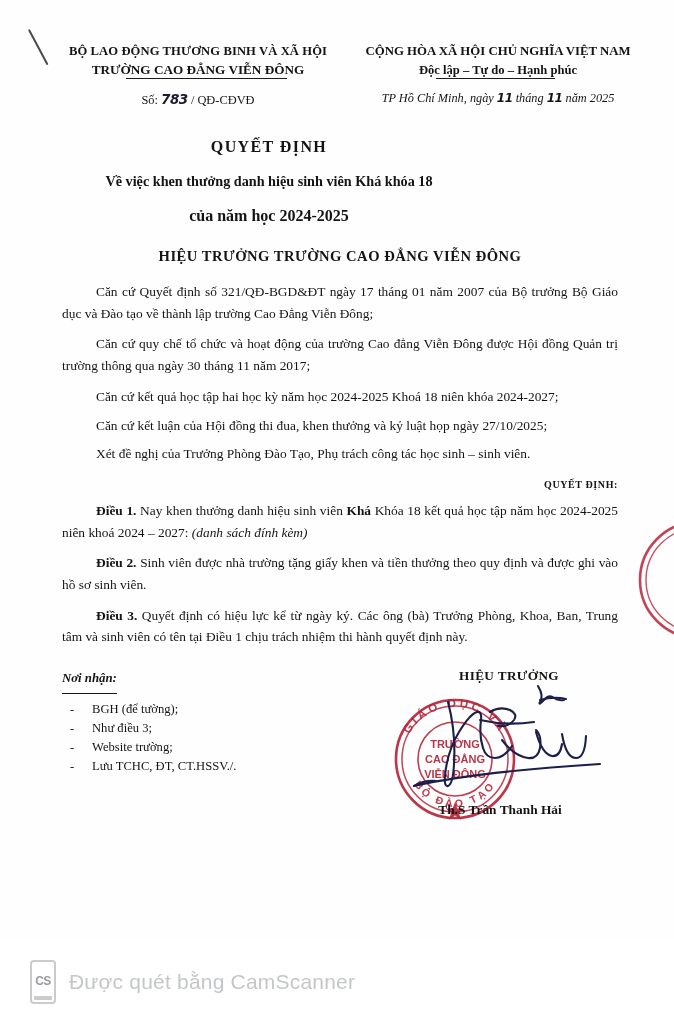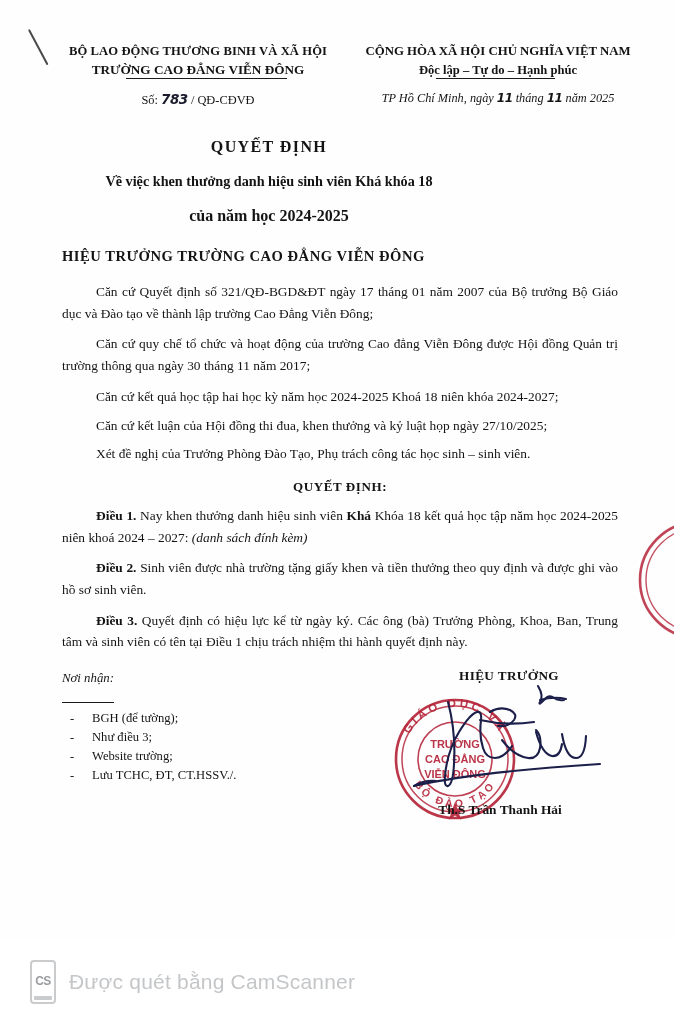--- a/index.html
+++ b/index.html
@@ -149,37 +149,38 @@
   }
 
   
   .body-block {
     position: absolute;
     top: 248px;
     left: 62px;
     width: 556px;
   }
   .authority {
+    text-align: center;
     font-size: 14.6px;
     font-weight: bold;
     letter-spacing: .5px;
     margin-bottom: 16px;
   }
   .para {
     font-size: 13.4px;
     line-height: 1.62;
     text-align: justify;
     text-indent: 34px;
     margin: 0 0 9px 0;
   }
   .para.tight { margin-bottom: 7px; }
 
   .decide-head {
-    text-align: center;
-    font-size: 13px;
+    text-align: right;
+    font-size: 10px;
     font-weight: bold;
     letter-spacing: .6px;
     margin: 14px 0 10px 0;
   }
   .dieu {
     font-weight: bold;
   }
   .ital {
     font-style: italic;
   }
@@ -192,25 +193,25 @@
     width: 674px;
   }
   .recipients {
     position: absolute;
     left: 62px;
     top: 0;
     width: 270px;
   }
   .noi-nhan {
     font-size: 12.8px;
-    font-weight: normal;
+    font-weight: bold;
     font-style: italic;
     display: inline-block;
     border-bottom: 1.2px solid #1a1a1a;
-    padding-bottom: 16px;
+    padding-bottom: 7px;
     margin-bottom: 4px;
   }
   .rcp-list {
     list-style: none;
     margin: 2px 0 0 0;
     padding: 0;
   }
   .rcp-list li {
     font-size: 12.6px;
     line-height: 1.52;

